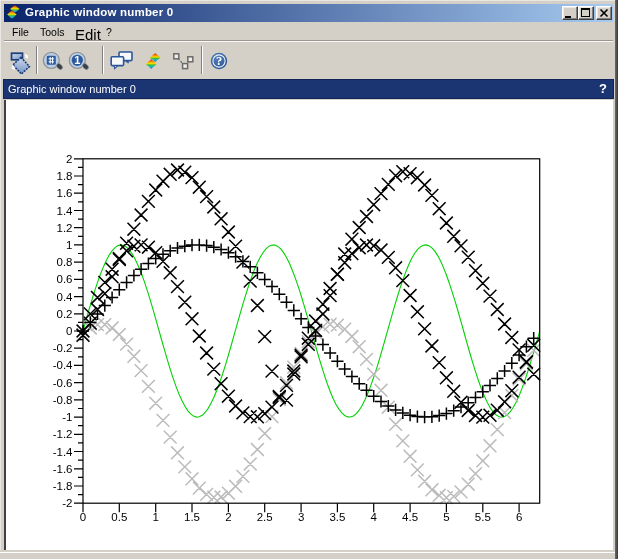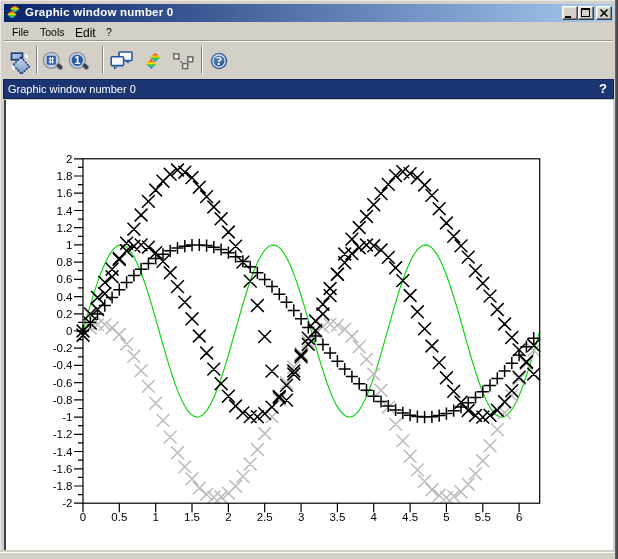--- a/index.html
+++ b/index.html
@@ -50,21 +50,21 @@
 border-top:1px solid #fff;border-left:1px solid #fff;border-right:1px solid #404040;border-bottom:1px solid #404040;
 box-shadow:inset -1px -1px 0 #808080,inset 1px 1px 0 #ece9e2">
     <svg width="14" height="12" style="position:absolute;left:0;top:0">
       <path d="M3.5 2.5 L10.5 9.5 M10.5 2.5 L3.5 9.5" stroke="#000" stroke-width="1.6"></path>
     </svg>
   </div>
 
 <div class="abs" style="left:4px;top:22px;width:609px;height:20px;background:#d4d0c8"></div>
 <div class="abs" style="left:12px;top:26px;font-size:10.5px;color:#000">File</div>
 <div class="abs" style="left:40px;top:26px;font-size:10.5px;color:#000">Tools</div>
-<div class="abs" style="left:75px;top:26px;font-size:12px;color:#000">Edit</div>
+<div class="abs" style="left:75px;top:26px;font-size:15px;color:#000">Edit</div>
 <div class="abs" style="left:106px;top:26px;font-size:10.5px;color:#000">?</div>
 
 <div class="abs" style="left:4px;top:40px;width:609px;height:1px;background:#9a968e"></div>
 <div class="abs" style="left:4px;top:41px;width:609px;height:1px;background:#fbfaf8"></div>
 <div class="abs" style="left:4px;top:42px;width:609px;height:36px;background:#d4d0c8"></div>
 <svg width="26" height="26" viewBox="0 0 26 26" style="position:absolute;left:7px;top:49px">
 <defs>
       <linearGradient id="rg1" x1="0" y1="0" x2="1" y2="1">
 <stop offset="0" stop-color="#ccd9ec"></stop>
         <stop offset="1" stop-color="#7795c4"></stop>

